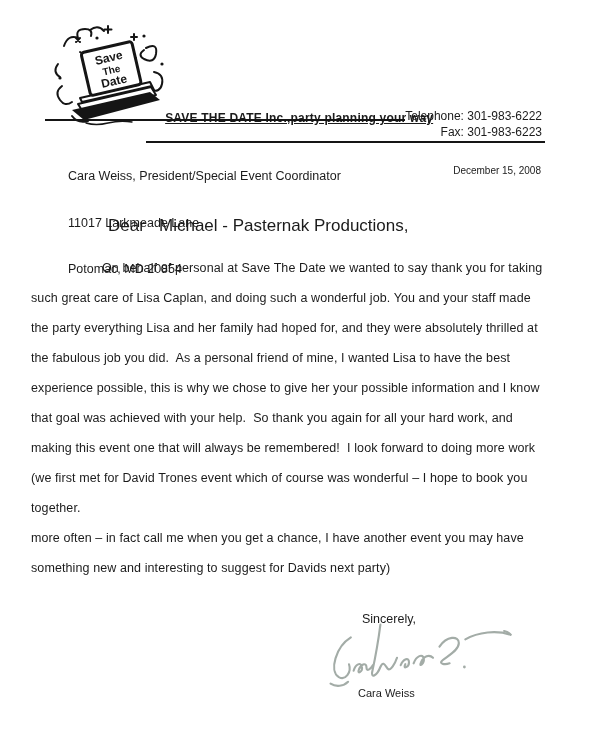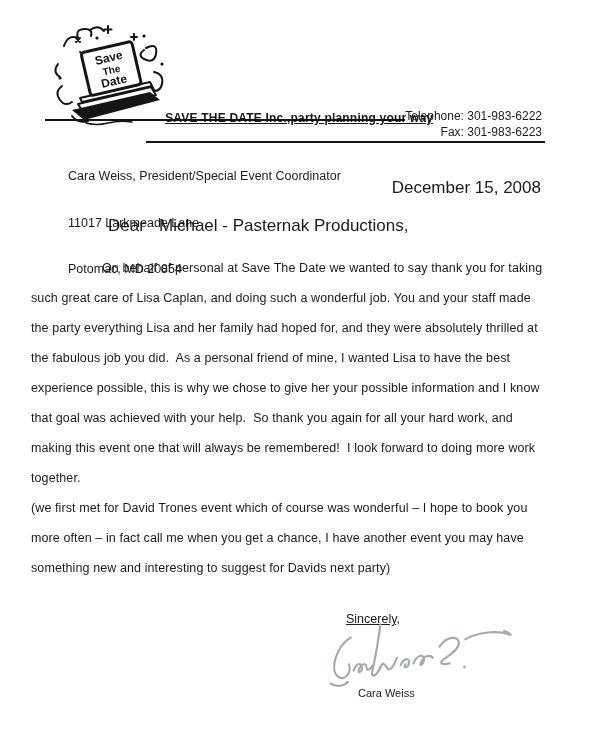--- a/index.html
+++ b/index.html
@@ -53,22 +53,22 @@
   
   .sender {
     position: absolute;
     top: 138px; left: 68px;
     font-size: 12.5px;
     line-height: 15.5px;
     white-space: pre;
   }
   .date {
     position: absolute;
-    top: 178px; right: 59px;
-    font-size: 17px;
+    top: 165px; right: 59px;
+    font-size: 10px;
     white-space: pre;
   }
   
   .salutation {
     position: absolute;
     top: 216px; left: 60px;
     font-size: 17px;
     white-space: pre;
     margin-left: 48px;
   }
@@ -84,24 +84,23 @@
     white-space: pre;
   }
   .bodyline.indent { text-indent: 71px; }
   
   .closing {
     position: absolute;
     top: 612px; left: 323px;
     width: 230px;
   }
   .valediction {
-    margin-left: 23px;
+    margin-left: 39px;
     font-size: 12.5px;
     white-space: pre;
-    text-decoration: underline;
   }
   #signature {
     display: block;
     width: 196px; height: 72px;
     margin-top: -7px;
   }
   .typed-name {
     margin-left: 35px;
     margin-top: -4px;
     font-size: 11px;
@@ -172,22 +171,22 @@
   <div class="salutation">Dear   Michael - Pasternak Productions,</div>
 
   <div class="body-block">
     <div class="bodyline indent">On behalf of personal at Save The Date we wanted to say thank you for taking</div>
     <div class="bodyline">such great care of Lisa Caplan, and doing such a wonderful job. You and your staff made</div>
     <div class="bodyline">the party everything Lisa and her family had hoped for, and they were absolutely thrilled at</div>
     <div class="bodyline">the fabulous job you did.  As a personal friend of mine, I wanted Lisa to have the best</div>
     <div class="bodyline">experience possible, this is why we chose to give her your possible information and I know</div>
     <div class="bodyline">that goal was achieved with your help.  So thank you again for all your hard work, and</div>
     <div class="bodyline">making this event one that will always be remembered!  I look forward to doing more work</div>
+    <div class="bodyline">(we first met for David Trones event which of course was wonderful – I hope to book you</div>
     <div class="bodyline">together.</div>
-    <div class="bodyline">(we first met for David Trones event which of course was wonderful – I hope to book you</div>
     <div class="bodyline">more often – in fact call me when you get a chance, I have another event you may have</div>
     <div class="bodyline">something new and interesting to suggest for Davids next party)</div>
   </div>
 
   <div class="closing">
     <div class="valediction">Sincerely,</div>
     <svg id="signature" viewBox="0 0 200 78" xmlns="http://www.w3.org/2000/svg">
       <g fill="none" stroke="#a3aca7" stroke-width="2.3" stroke-linecap="round" stroke-linejoin="round">
         <path d="M2,70 C8,74 16,73 21,68"></path>
         <path d="M24,20 C8,30 0,56 11,63 C18,67 25,58 22,49"></path>

